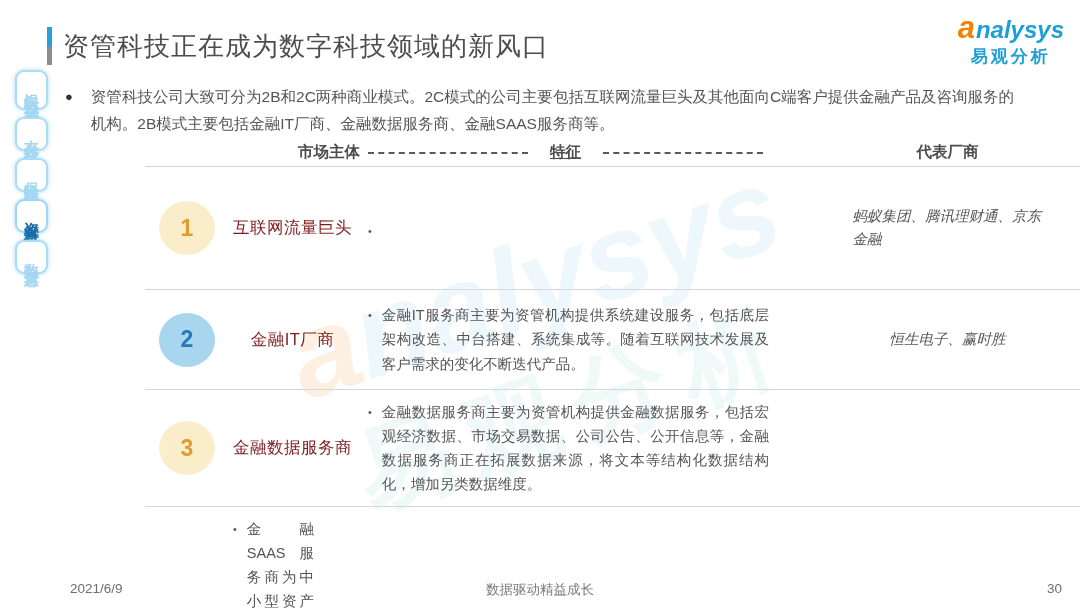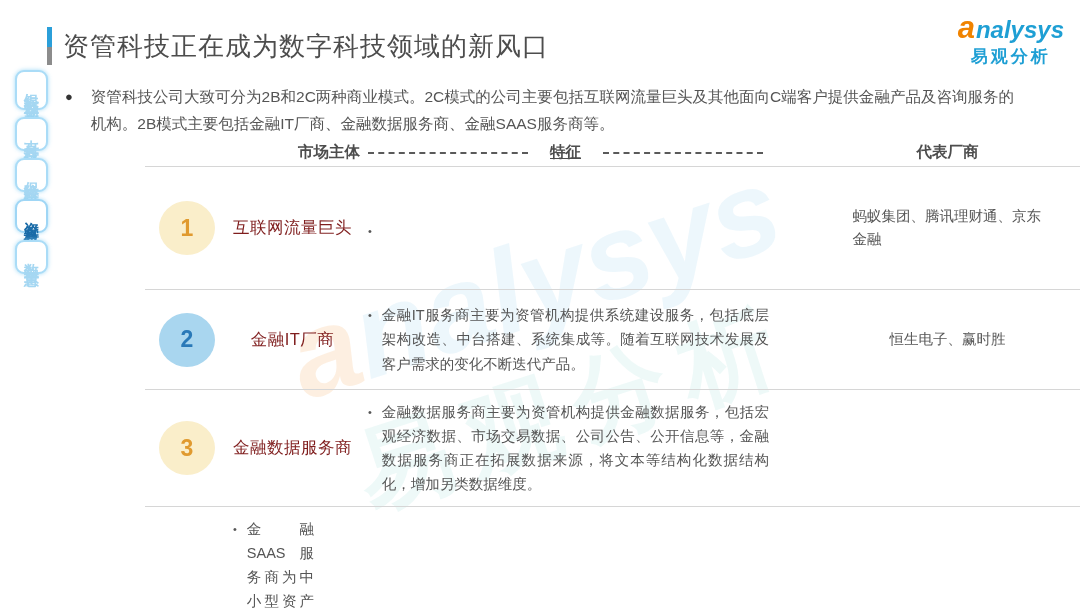--- a/index.html
+++ b/index.html
@@ -92,21 +92,21 @@
   .num-yellow { background: #faeeca; color: #e09a2f; }
   .num-blue   { background: #a9d6ef; color: #2979b8; }
 
   .row-label { font-size: 16.5px; font-weight: normal; color: #7f1d1d; text-align: center; letter-spacing: 0.5px; }
 
   .row-feature { display: flex; padding: 10px 46px 10px 8px; }
   .feat-dot { font-size: 11px; color: #555; margin: 6px 10px 0 0; }
   .feat-text { font-size: 14.5px; line-height: 1.66; color: #555; text-align: justify; }
 
   .row-vendor { font-size: 14.5px; color: #555; line-height: 1.6; }
-  .row-vendor .vendor-inner { width: fit-content; max-width: 190px; margin: 0 auto; text-align: left; }
+  .row-vendor .vendor-inner { width: fit-content; max-width: 190px; margin: 0 auto; text-align: left; font-style: italic; }
 
   
   .footer { position: absolute; left: 0; right: 0; bottom: 7px; height: 20px; z-index: 1; }
   .footer-date { position: absolute; left: 70px; font-size: 13.5px; color: #6e6e6e; }
   .footer-slogan { position: absolute; left: 486px; font-size: 13.5px; color: #7a7a7a; }
   .footer-page { position: absolute; right: 18px; font-size: 13.5px; color: #6e6e6e; }
 </style>
 </head>
 <body>
 
@@ -191,14 +191,19 @@
         <span class="feat-dot">•</span>
         <span class="feat-text">金融SAAS服务商为中小型资产管理公司和财富管理公司提供技术平台服务及产品供应链管理，解决中后台管理、专业咨询、产品供应等难题，为中小资管机构赋能。</span>
       </div>
       <div class="row-vendor">
         <div class="vendor-inner">牛投邦</div>
       </div>
     </div>
 
   </div>
 
+  <div class="footer">
+    <span class="footer-date">2021/6/9</span>
+    <span class="footer-slogan">数据驱动精益成长</span>
+    <span class="footer-page">30</span>
+  </div>
 
 </div>
 
 </body></html>

